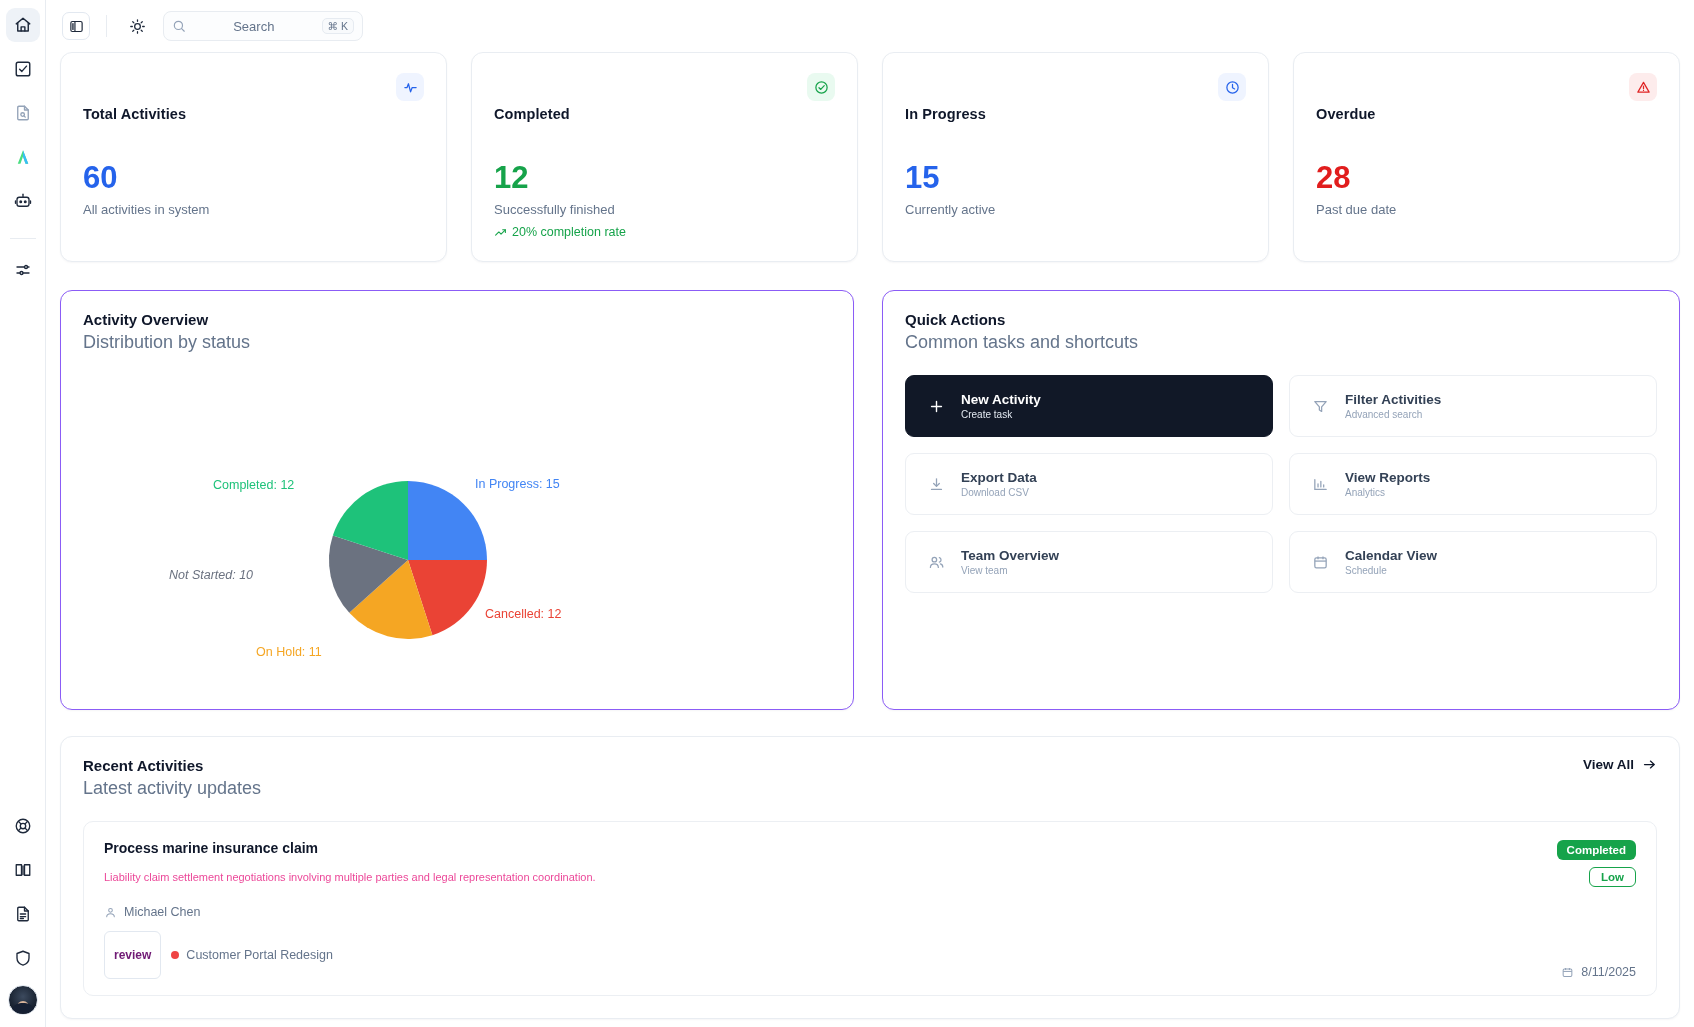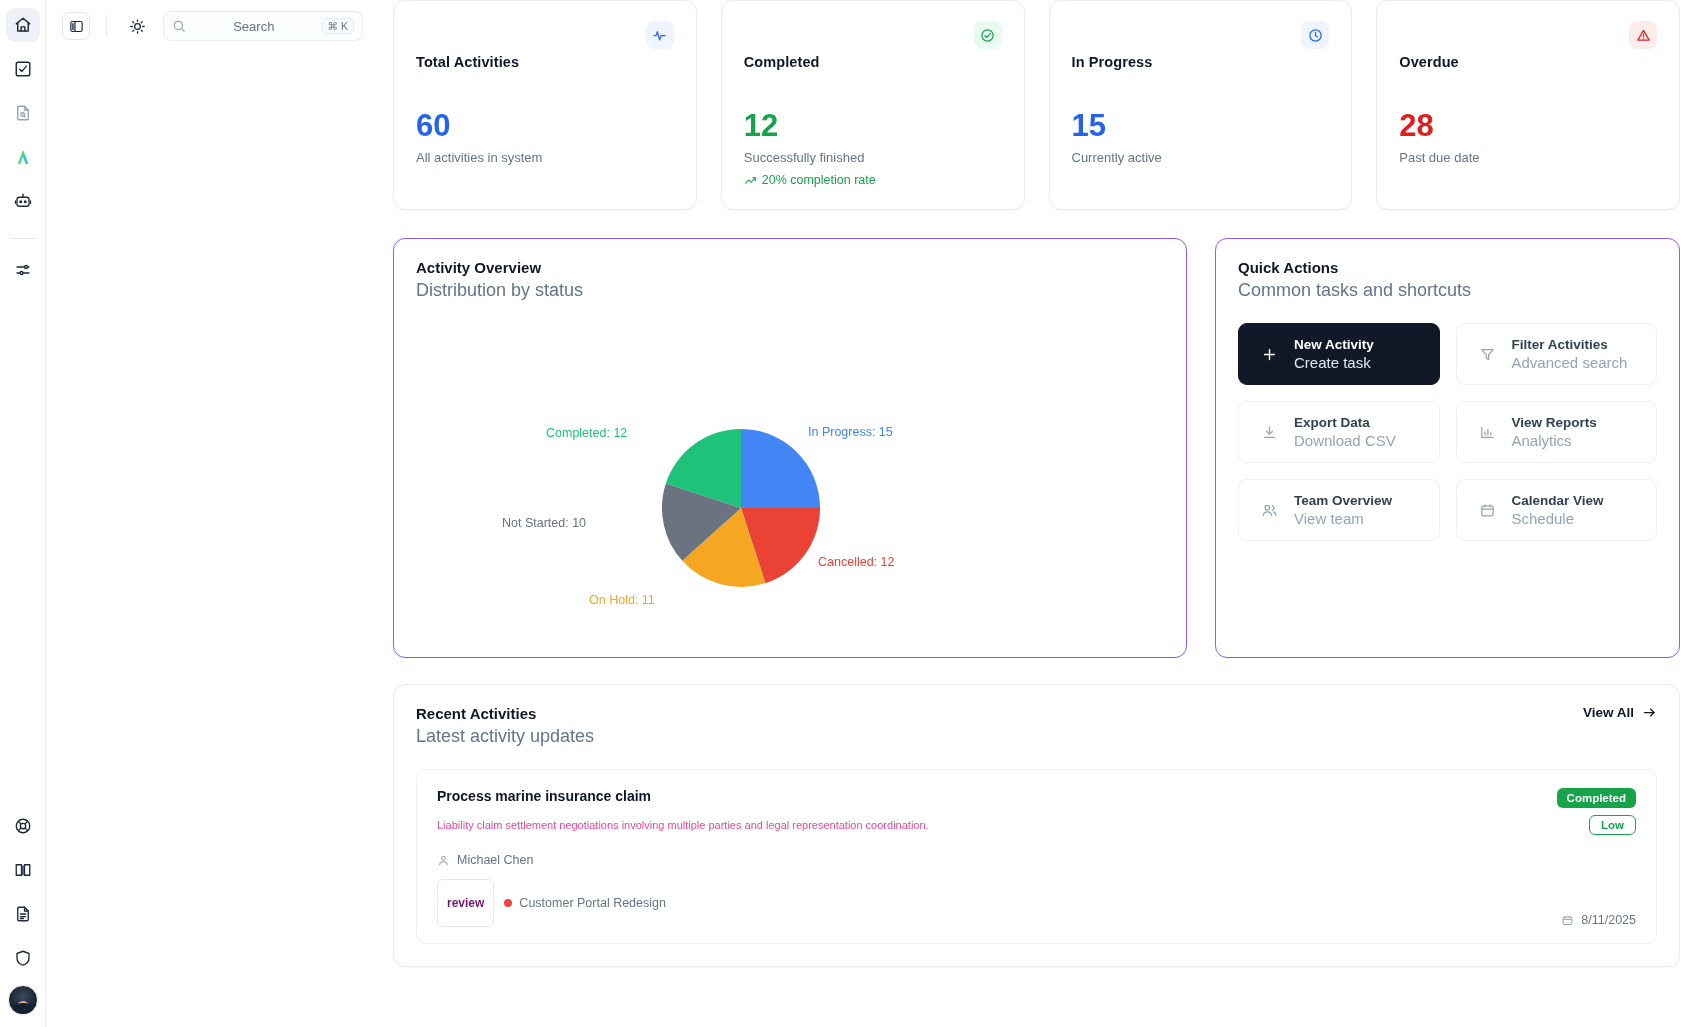--- a/index.html
+++ b/index.html
@@ -43,21 +43,21 @@
     border-radius: 50% 50% 45% 45%;
     background: #d8b49a;
   }
   .avatar::before {
     content: ""; position: absolute; left: 50%; bottom: 0;
     width: 24px; height: 11px; transform: translateX(-50%);
     border-radius: 10px 10px 0 0; background: #162033; z-index: 2;
   }
 
   
-  .main { flex: 1 1 auto; display: flex; flex-direction: row; min-width: 0; }
+  .main { flex: 1 1 auto; display: flex; flex-direction: column; min-width: 0; }
 
   .topbar {
     height: 52px; flex: 0 0 52px; display: flex; align-items: center;
     padding: 0 16px; gap: 12px; background: #fff;
   }
   .tb-btn {
     width: 28px; height: 28px; border: 1px solid #e2e8f0; border-radius: 7px;
     display: flex; align-items: center; justify-content: center;
     color: #1e293b; background: #fff; cursor: pointer;
   }
@@ -126,21 +126,21 @@
   }
   .qa-btn {
     height: 62px; border: 1px solid #eceff3; border-radius: 9px; background: #fff;
     display: flex; align-items: center; gap: 16px; padding: 0 22px; cursor: pointer;
   }
   .qa-btn.primary { background: #111827; border-color: #111827; }
   .qa-ico { color: #94a3b8; display: flex; align-items: center; }
   .qa-btn.primary .qa-ico { color: #ffffff; }
   .qa-text { display: flex; flex-direction: column; gap: 2px; }
   .qa-label { font-size: 13.5px; font-weight: bold; color: #334155; }
-  .qa-desc { font-size: 15px; color: #94a3b8; }
+  .qa-desc { font-size: 10px; color: #94a3b8; }
   .qa-btn.primary .qa-label { color: #fff; }
   .qa-btn.primary .qa-desc { color: #e2e8f0; }
 
   
   .recent { padding: 20px 22px 22px; }
   .recent-head { display: flex; align-items: flex-start; justify-content: space-between; }
   .view-all {
     display: flex; align-items: center; gap: 8px;
     font-size: 13.5px; font-weight: bold; color: #0f172a; cursor: pointer;
   }
@@ -366,21 +366,21 @@
               <svg id="pie-svg" width="794" height="330" viewBox="0 0 794 330">
                   <path d="M 347 207 L 347 128 A 79 79 0 0 1 426 207 Z" fill="#4285f4"></path>
                   <path d="M 347 207 L 426 207 A 79 79 0 0 1 371.41234255562085 282.1334647873171 Z" fill="#ea4335"></path>
                   <path d="M 347 207 L 371.41234255562085 282.1334647873171 A 79 79 0 0 1 288.29155878728585 259.8613179023498 Z" fill="#f5a623"></path>
                   <path d="M 347 207 L 288.29155878728585 259.8613179023498 A 79 79 0 0 1 271.8665352126829 182.58765744437912 Z" fill="#6b7280"></path>
                   <path d="M 347 207 L 271.8665352126829 182.58765744437912 A 79 79 0 0 1 347 128 Z" fill="#1ec27a"></path>
                 </svg>
               <div class="pie-label" id="lbl-0" style="left:414px;top:124px;color:#4285f4;">In Progress: 15</div>
               <div class="pie-label" id="lbl-1" style="left:424px;top:254px;color:#ea4335;">Cancelled: 12</div>
               <div class="pie-label" id="lbl-2" style="left:195px;top:292px;color:#f5a623;">On Hold: 11</div>
-              <div class="pie-label" id="lbl-3" style="left:108px;top:215px;color:#6b7280;">Not Started: 10</div>
+              <div class="pie-label" id="lbl-3" style="left:108px;top:215px;color:#6b7280;font-style:italic;">Not Started: 10</div>
               <div class="pie-label" id="lbl-4" style="left:152px;top:125px;color:#1ec27a;">Completed: 12</div>
             </div>
           </div>
         </div>
 
         <div class="panel qa-panel">
           <div class="panel-head">
             <div class="panel-title">Quick Actions</div>
             <div class="panel-sub">Common tasks and shortcuts</div>
           </div>

